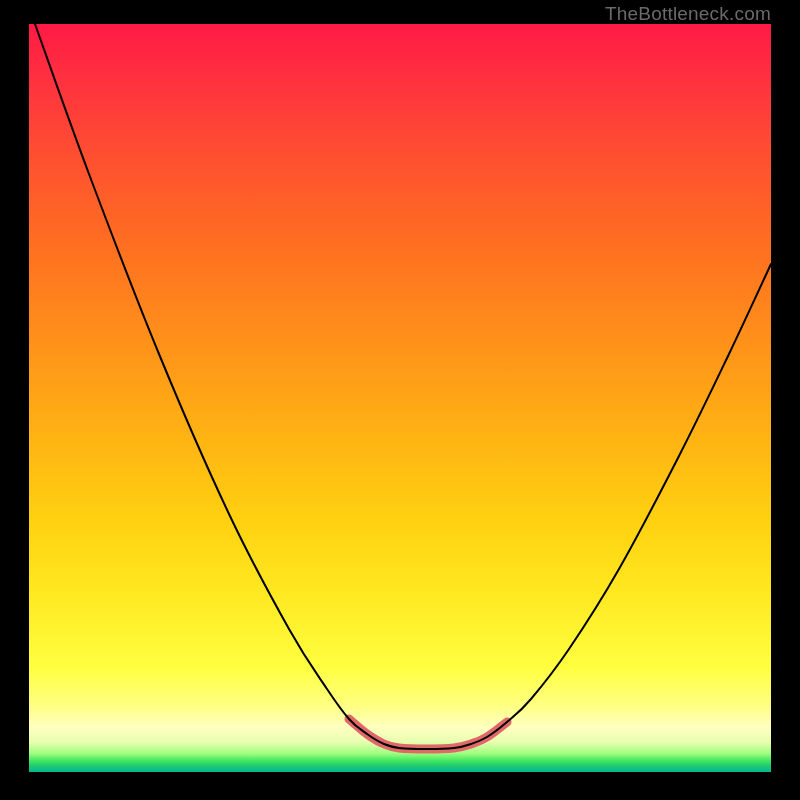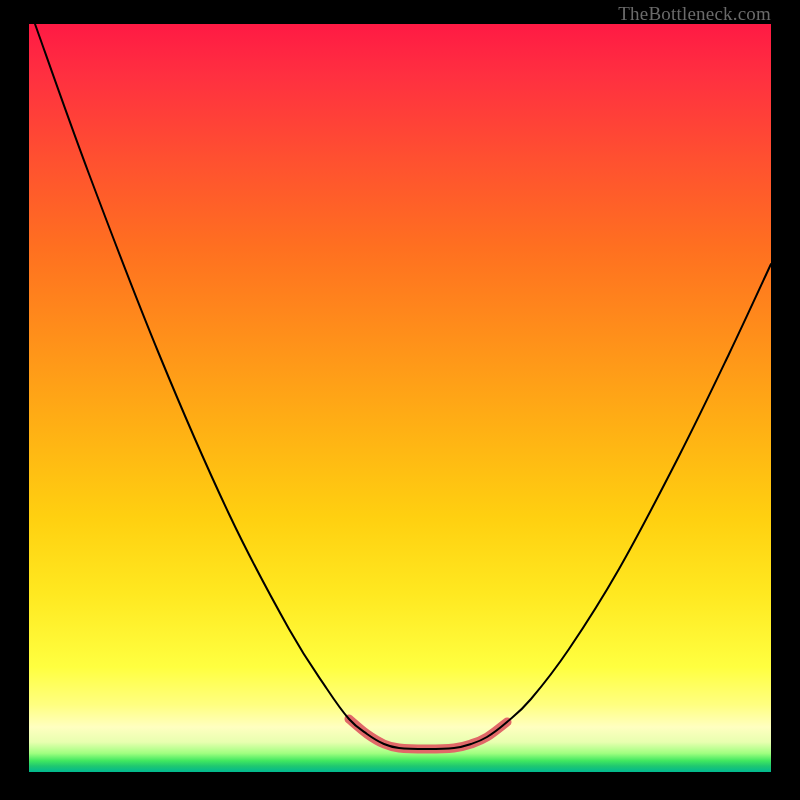--- a/index.html
+++ b/index.html
@@ -32,21 +32,21 @@
       #a0ff80 97.5%,
       #40e860 98.5%,
       #20c870 99.2%,
       #00b890 100%
     );
   }
   .watermark {
     position: absolute;
     top: 3px;
     right: 29px;
-    font-family: Liberation Serif, serif;
+    font-family: Liberation Sans, sans-serif;
     font-size: 19px;
     font-weight: 500;
     color: #6a6a6a;
     letter-spacing: 0.2px;
   }
   svg.curve {
     position: absolute;
     left: 0;
     top: 0;
     width: 742px;

